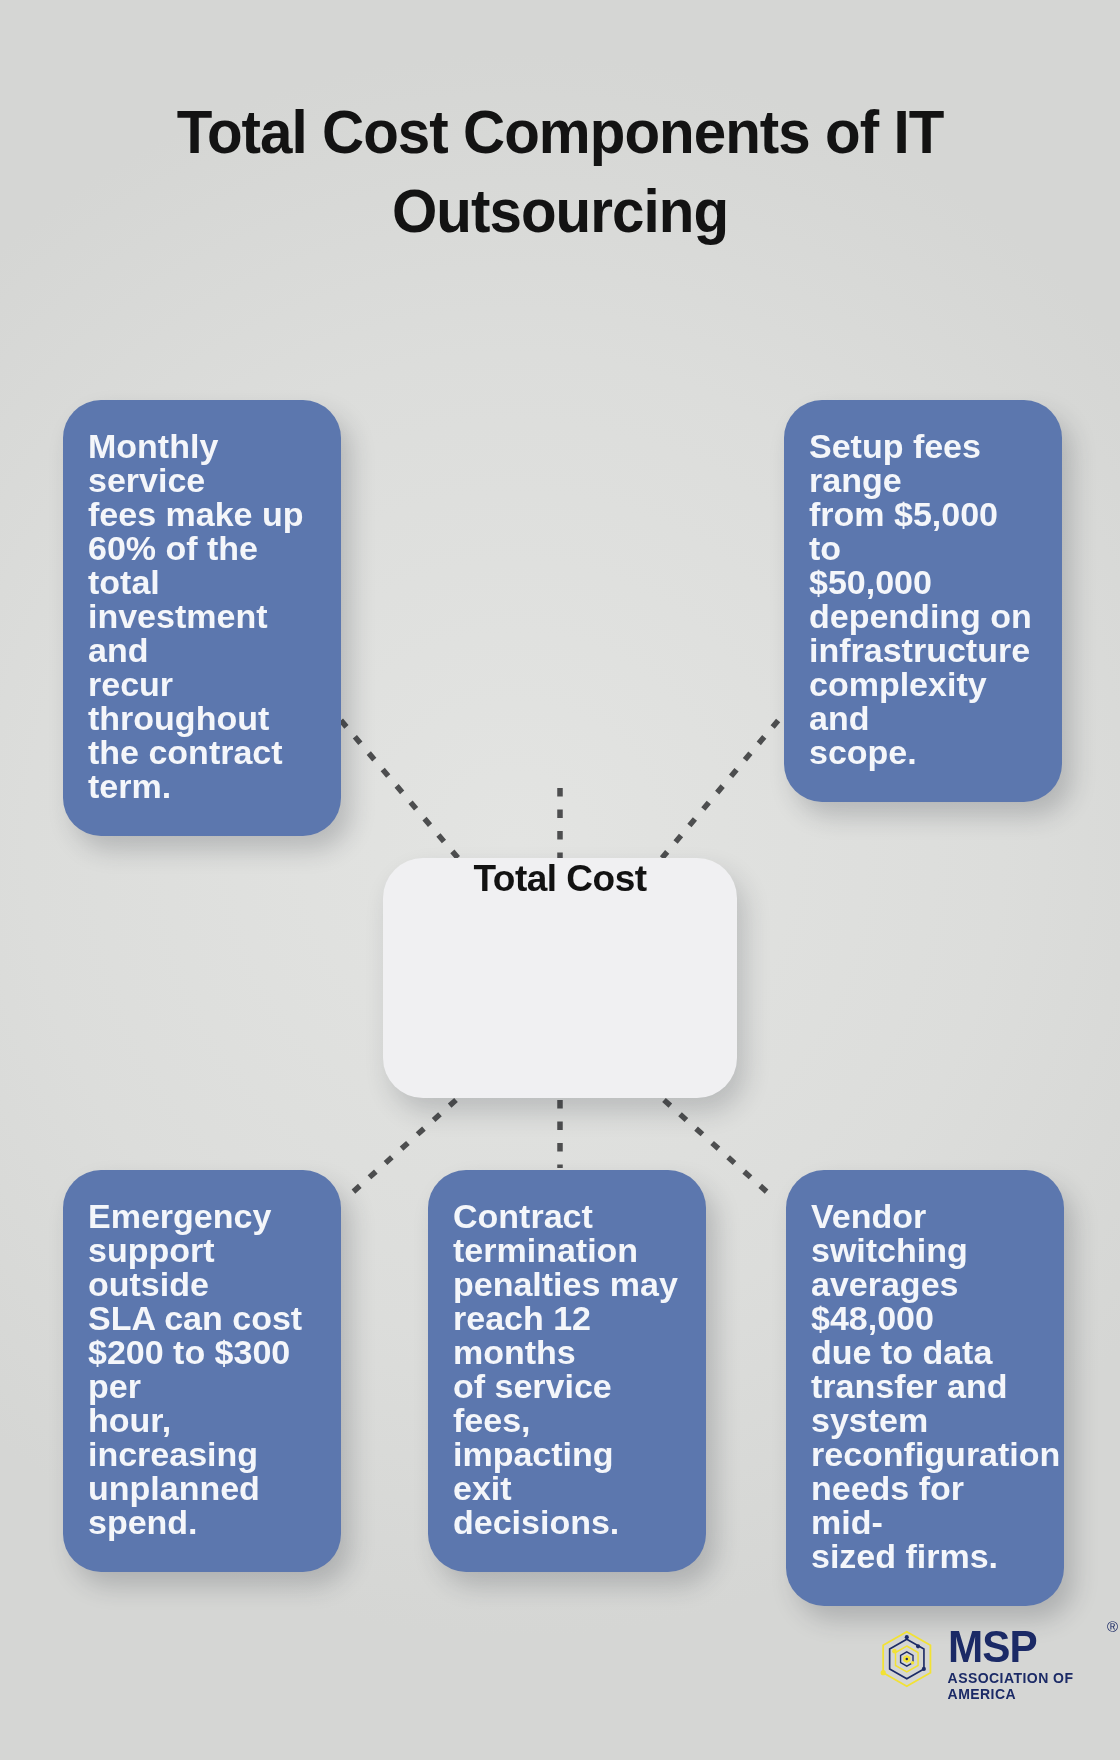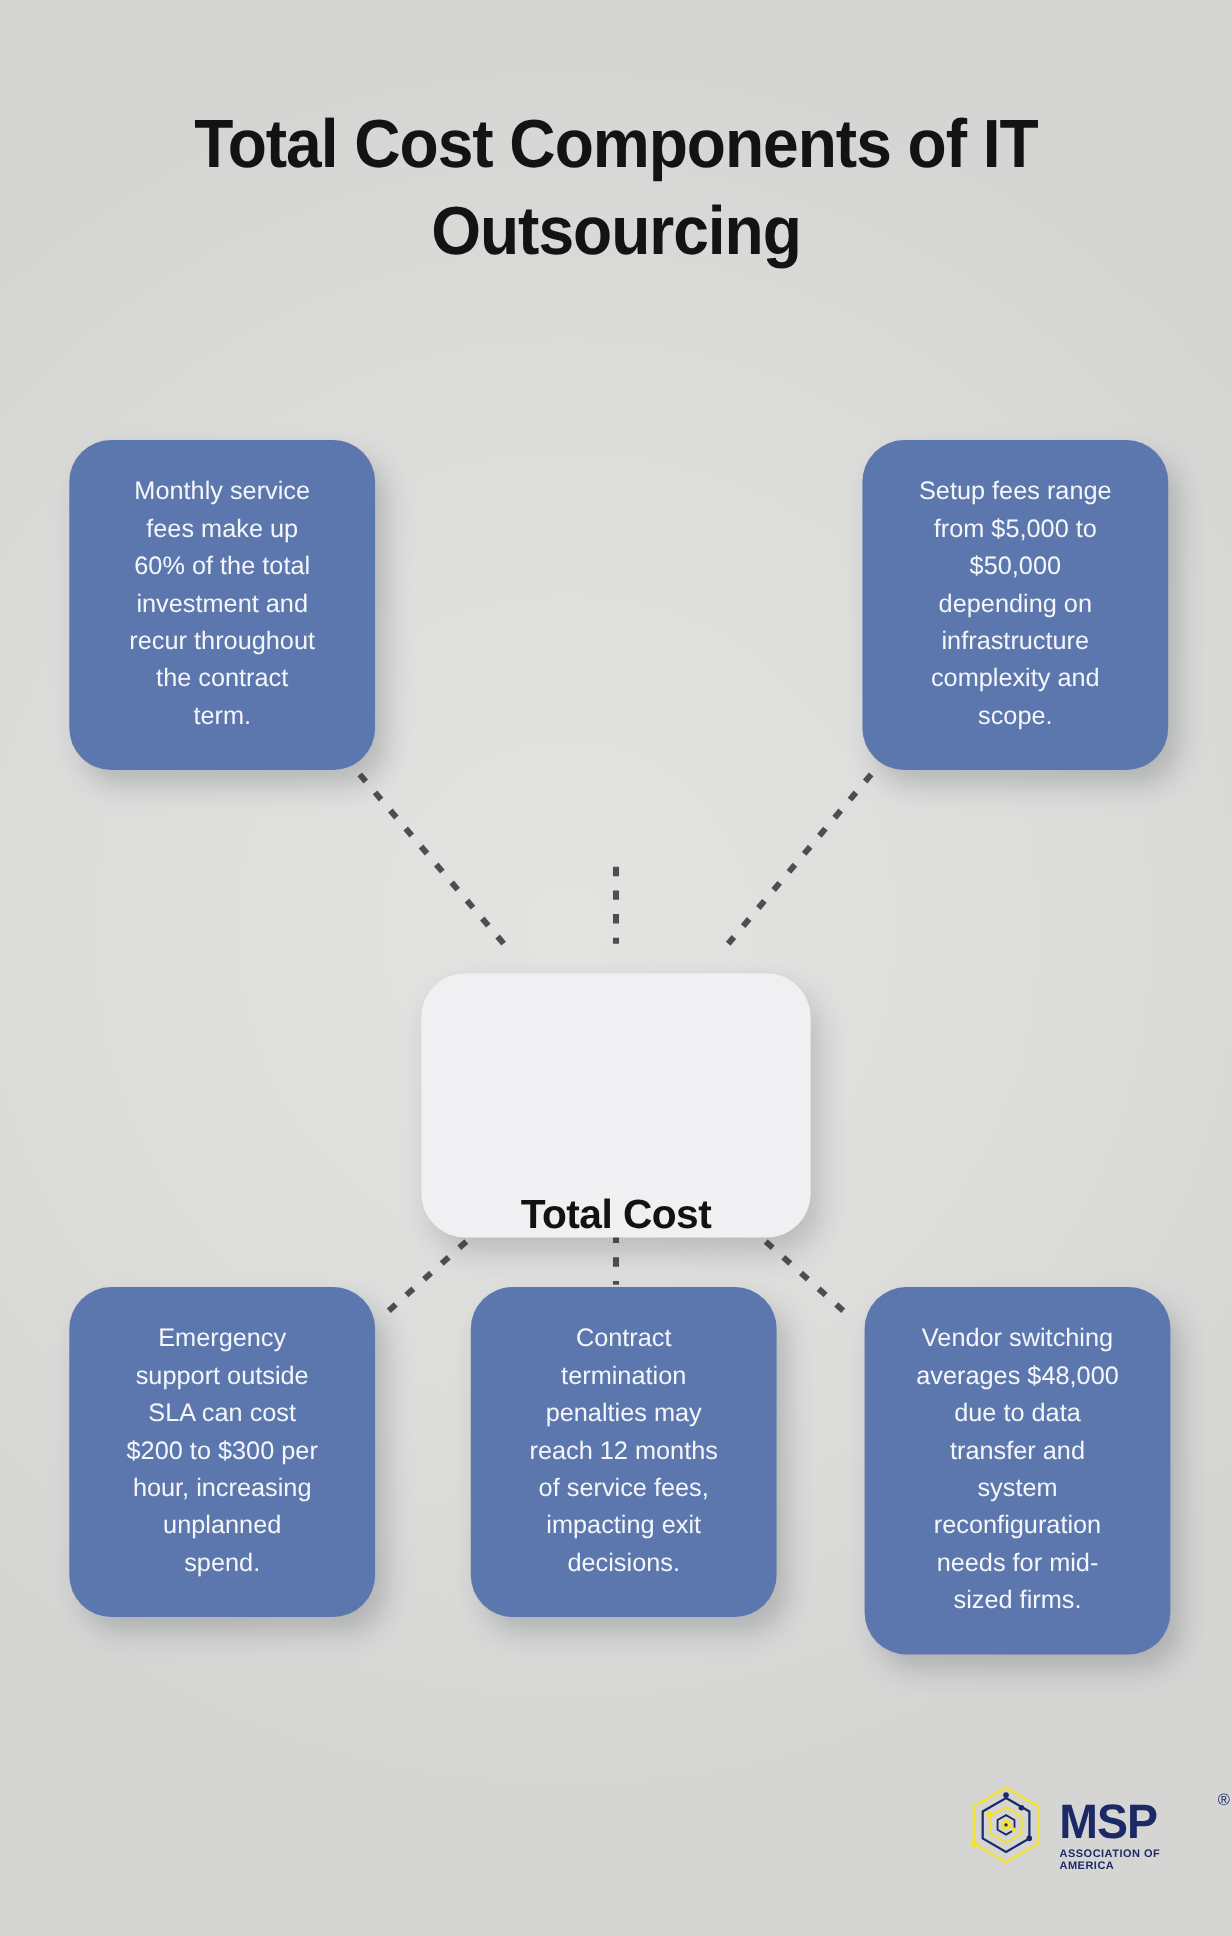--- a/index.html
+++ b/index.html
@@ -37,37 +37,36 @@
   .node{
     position:absolute;z-index:2;
     width:278px;
     background:var(--node);
     border-radius:38px;
     padding:29px 25px 33px 25px;
     box-shadow:10px 14px 24px rgba(40,45,55,.22);
   }
   .node p{
     color:var(--node-text);
-    font-size:23px;line-height:34px;font-weight:400;
+    font-size:34px;line-height:34px;font-weight:700;
     white-space:pre-line;
-    text-align:center;
   }
   .node-1{left:63px;top:400px;}
   .node-2{left:424px;top:400px;}
   .node-3{left:784px;top:400px;}
   .node-4{left:63px;top:1170px;}
   .node-5{left:428px;top:1170px;}
   .node-6{left:786px;top:1170px;}
   .center-node{
     position:absolute;z-index:2;
     left:383px;top:858px;width:354px;height:240px;
     background:var(--center-bg);
     border-radius:40px;
     box-shadow:8px 14px 26px rgba(40,45,55,.20);
-    display:flex;align-items:flex-end;justify-content:center;margin-top:27px;
+    display:flex;align-items:flex-start;justify-content:center;
   }
   .center-node span{
     font-size:37px;font-weight:700;letter-spacing:-.5px;
     color:var(--center-text);
   }
   .logo{
     position:absolute;z-index:2;
     left:874px;top:1616px;
     display:flex;align-items:flex-end;gap:8px;
   }
@@ -82,21 +81,21 @@
     color:var(--logo-navy);letter-spacing:-1px;
     transform:scaleX(.96);transform-origin:left center;
     display:block;
   }
   .logo-reg{
     position:absolute;top:-7px;right:2px;
     font-size:15px;color:var(--logo-navy);font-weight:400;
   }
   .logo-sub{
     display:block;margin-top:1px;
-    font-size:10px;letter-spacing:.45px;font-weight:700;
+    font-size:14px;letter-spacing:.45px;font-weight:700;
     color:var(--logo-navy);
   }
 </style>
 </head>
 <body>
 
 <div class="canvas">
 
   <h1 class="title">Total Cost Components of IT
 Outsourcing</h1>

